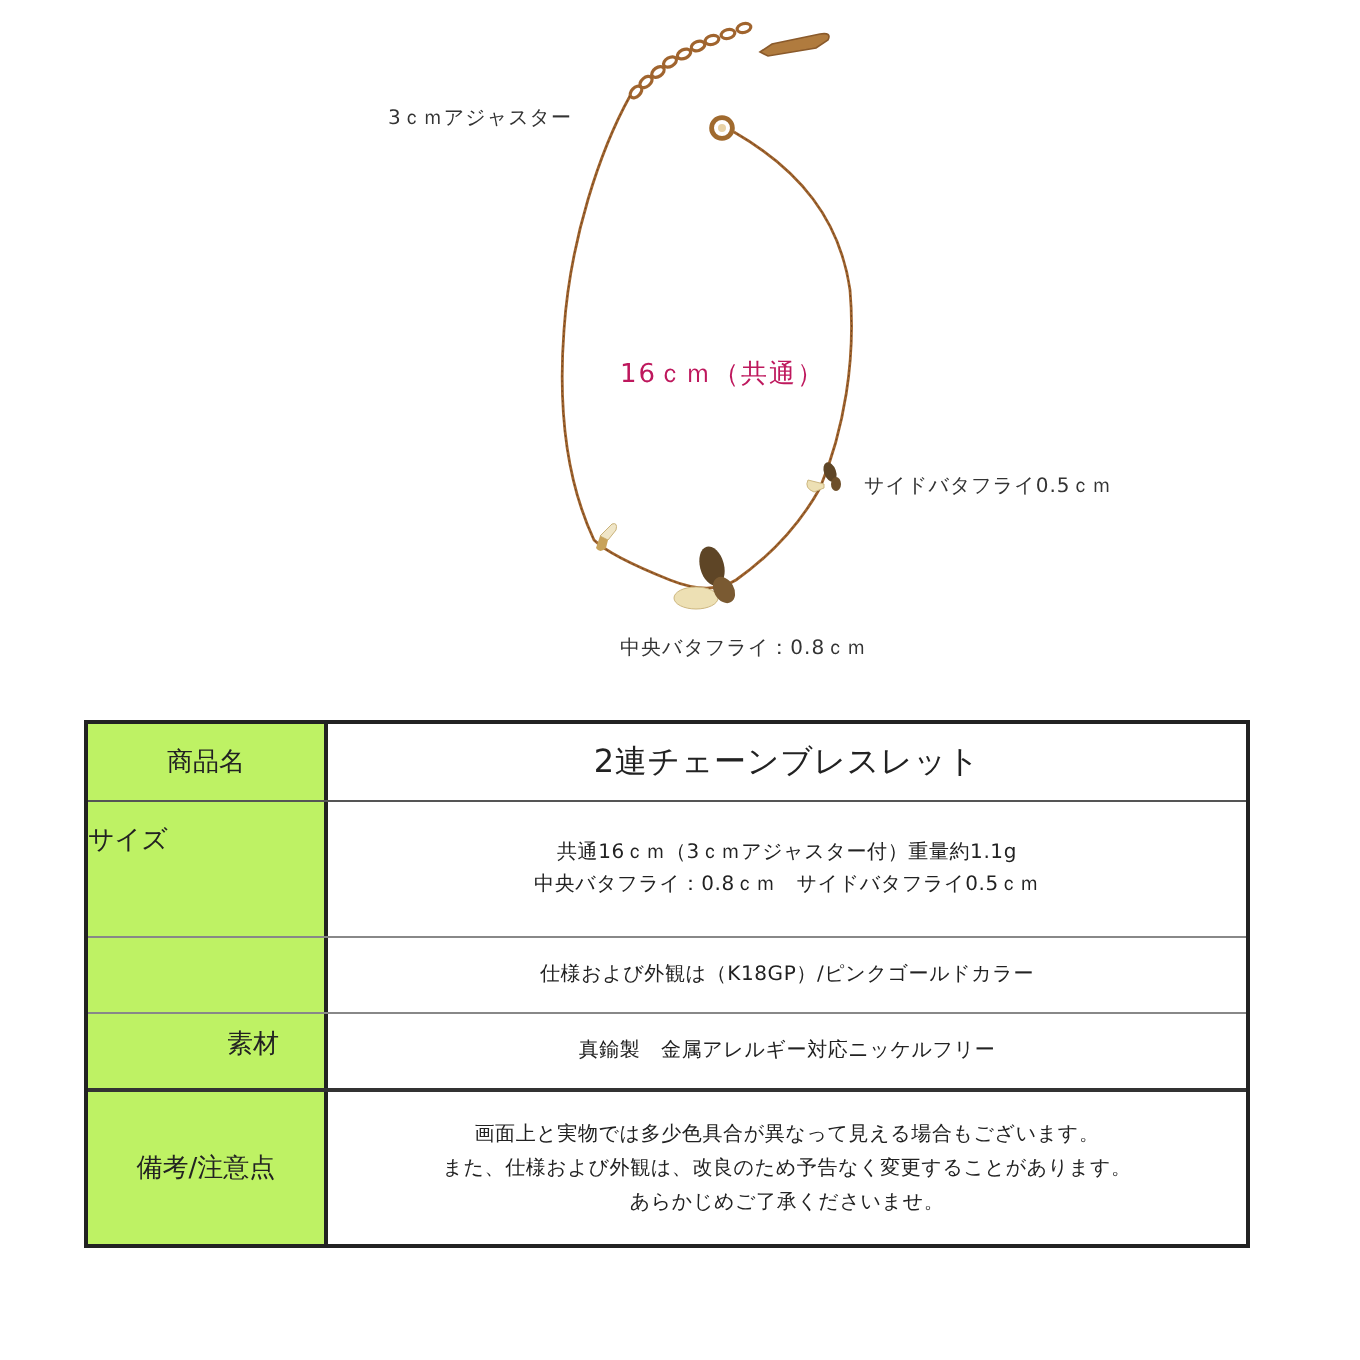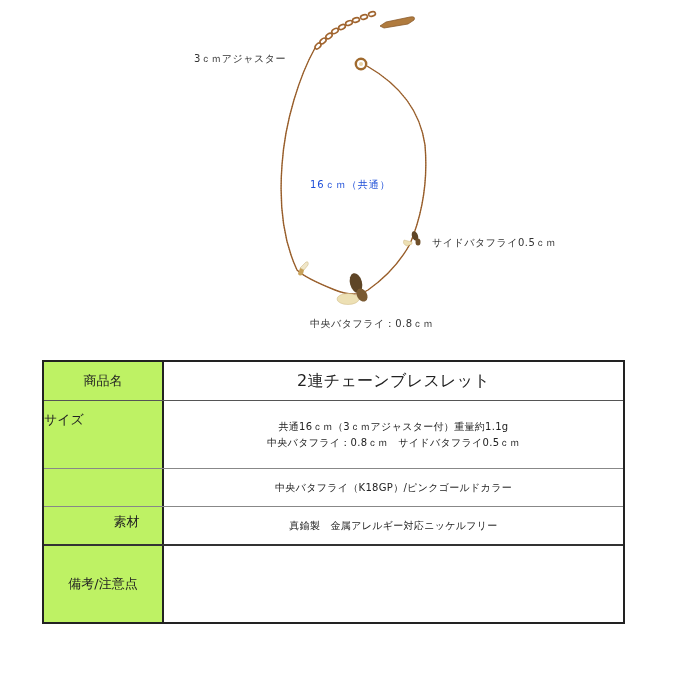--- a/index.html
+++ b/index.html
@@ -3,21 +3,21 @@
 <meta charset="utf-8">
 <style>
   html, body { margin: 0; padding: 0; }
   body {
     width: 680px; height: 680px; background: #ffffff; position: relative; overflow: hidden;
     font-family: "DejaVu Sans", "Liberation Sans", sans-serif; color: #222;
   }
   .photo { position: absolute; left: 0; top: 0; width: 680px; height: 350px; padding-left: 44px; }
   .photo svg { position: absolute; left: 0; top: 0; }
   .lbl { position: absolute; font-size: 10px; color: #333; white-space: nowrap; letter-spacing: 0.5px; }
-  .lbl.big { font-size: 10px; letter-spacing: 1px; color: #1d4ed8; }
+  .lbl.big { font-size: 13px; letter-spacing: 1px; color: #be185d; }
 
   .spec-table {
     position: absolute; left: 42px; top: 360px; width: 583px;
     border: 2px solid #222; box-sizing: border-box;
   }
   .row { display: flex; position: relative; }
   .row + .row { border-top: 1px solid #555; }
   .cell-label {
     width: 120px; background: #bef264; border-right: 2px solid #222; box-sizing: border-box;
     display: flex; align-items: center; justify-content: center;
@@ -106,28 +106,33 @@
     </div>
     <div class="cell-value">
       <span>共通16ｃｍ（3ｃｍアジャスター付）重量約1.1g</span>
       <span>中央バタフライ：0.8ｃｍ　サイドバタフライ0.5ｃｍ</span>
     </div>
   </div>
 
   <div class="row r3 light-top">
     <div class="cell-label"></div>
     <div class="cell-value">
-      <span>中央バタフライ（K18GP）/ピンクゴールドカラー</span>
+      <span>仕様および外観は（K18GP）/ピンクゴールドカラー</span>
     </div>
   </div>
 
   <div class="row r4 light-top">
     <div class="cell-label" style="align-items:flex-start; padding-top:6px;padding-left:47px;">素材</div>
     <div class="cell-value">
       <span>真鍮製　金属アレルギー対応ニッケルフリー</span>
     </div>
   </div>
 
 
   <div class="row r6 dark-top">
     <div class="cell-label">備考/注意点</div>
+    <div class="cell-value">
+      <span>画面上と実物では多少色具合が異なって見える場合もございます。</span>
+      <span>また、仕様および外観は、改良のため予告なく変更することがあります。</span>
+      <span>あらかじめご了承くださいませ。</span>
+    </div>
   </div>
 </div>
 
 </body></html>

